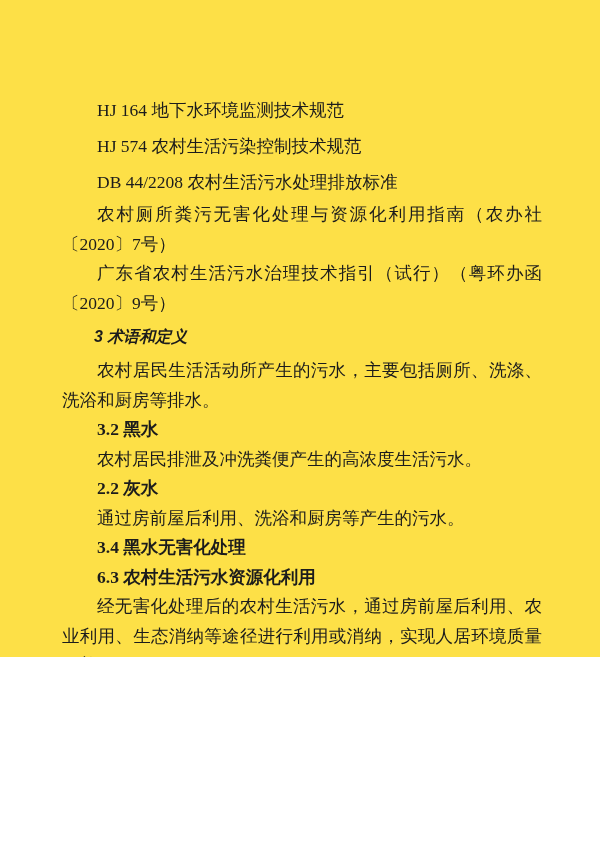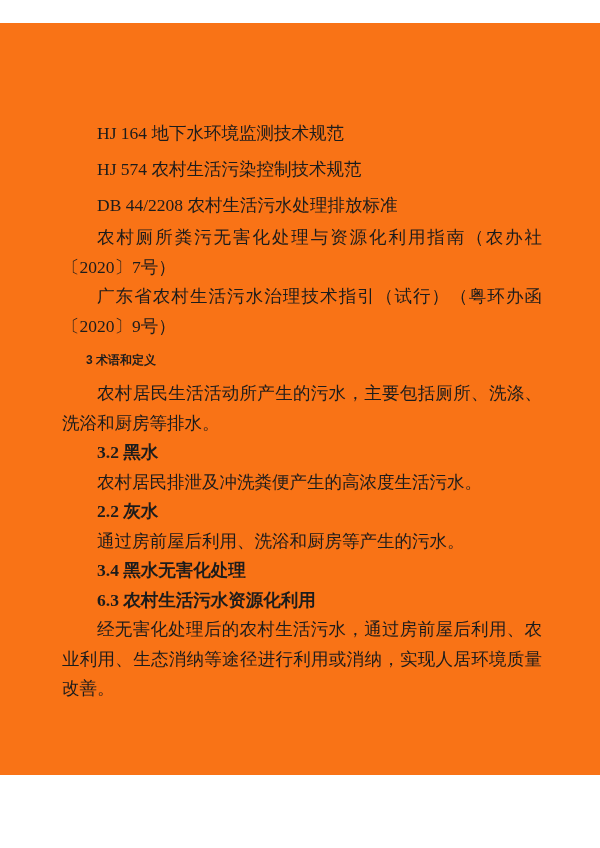--- a/index.html
+++ b/index.html
@@ -3,26 +3,25 @@
 <meta charset="utf-8">
 <style>
   html, body {
     margin: 0;
     padding: 0;
     background: #ffffff;
   }
   .page {
     position: relative;
     width: 600px;
-    height: 752px;
-    background: #f97316;
+    height: 657px;
+    background: #fde047;
     overflow: hidden;
     font-family: "Liberation Serif", "DejaVu Serif", serif;
     color: #1c1c1c;
-    margin-top: 23px;
   }
   .content {
     position: absolute;
     left: 62px;
     right: 58px;
     top: 92px;
   }
   .line {
     margin: 0;
     font-size: 17.5px;
@@ -33,24 +32,25 @@
     white-space: nowrap;
   }
   .body {
     line-height: 29.5px;
     text-indent: 2em;
     text-align: justify;
   }
   .h1 {
     font-family: "Liberation Sans", "DejaVu Sans", sans-serif;
     font-weight: bold;
-    font-size: 12px;
+    font-size: 16px;
     line-height: 34px;
     text-indent: 2em;
     margin: 2px 0 2px 0;
+    font-style: italic;
   }
   .h2 {
     font-weight: bold;
     line-height: 29.5px;
     text-indent: 2em;
   }
   .page-number {
     position: absolute;
     left: 74px;
     top: 750px;

